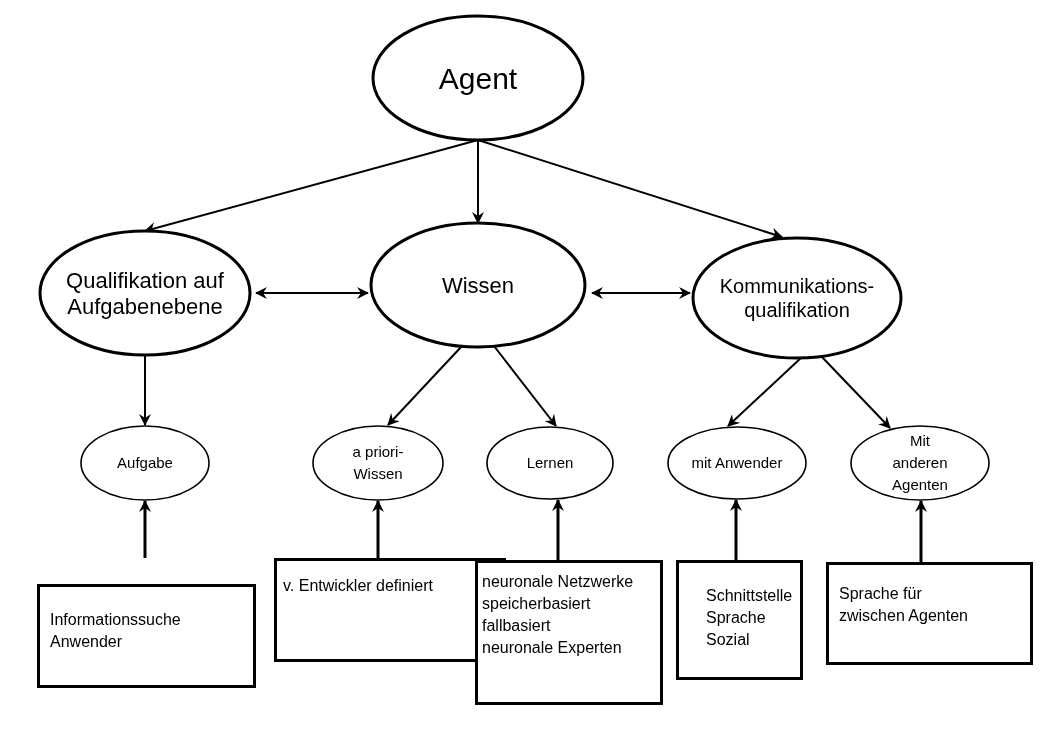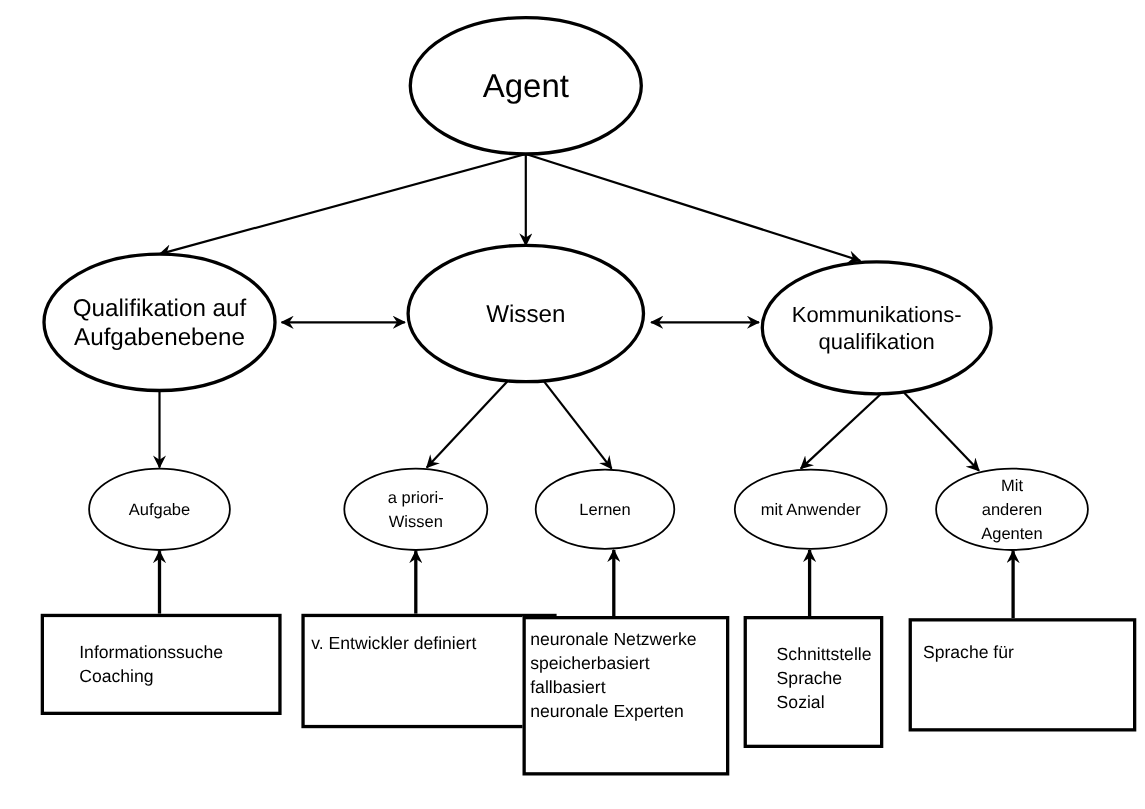--- a/index.html
+++ b/index.html
@@ -76,34 +76,35 @@
       <g>
         <ellipse cx="920" cy="463" rx="69" ry="37" fill="#fff" stroke="#000" stroke-width="1.6"></ellipse>
         <text class="node-text" x="920" y="446.25" text-anchor="middle" font-size="15">Mit</text>
         <text class="node-text" x="920" y="468.25" text-anchor="middle" font-size="15">anderen</text>
         <text class="node-text" x="920" y="490.25" text-anchor="middle" font-size="15">Agenten</text>
       </g>
     </g>
 </svg>
 
 <div id="boxes">
-    <div class="box" style="left: 37px; top: 558px; width: 219px; height: 92px; padding-left: 32px; padding-top: 22px;">
+    <div class="box" style="left: 37px; top: 584px; width: 219px; height: 104px; padding-left: 10px; padding-top: 22px;">
       <span class="line">Informationssuche</span>
-      <span class="line">Coaching</span>
+      <span class="line">Anwender</span>
     </div>
     <div class="box" style="left: 274px; top: 558px; width: 232px; height: 104px; padding-left: 6px; padding-top: 14px;">
       <span class="line">v. Entwickler definiert</span>
     </div>
     <div class="box" style="left: 475px; top: 560px; width: 188px; height: 145px; padding-left: 4px; padding-top: 8px;">
       <span class="line">neuronale Netzwerke</span>
       <span class="line">speicherbasiert</span>
       <span class="line">fallbasiert</span>
       <span class="line">neuronale Experten</span>
     </div>
     <div class="box" style="left: 676px; top: 560px; width: 127px; height: 120px; padding-left: 27px; padding-top: 22px;">
       <span class="line">Schnittstelle</span>
       <span class="line">Sprache</span>
       <span class="line">Sozial</span>
     </div>
     <div class="box" style="left: 826px; top: 562px; width: 207px; height: 103px; padding-left: 10px; padding-top: 18px;">
       <span class="line">Sprache für</span>
+      <span class="line">zwischen Agenten</span>
     </div>
   </div>
 
 </body></html>

